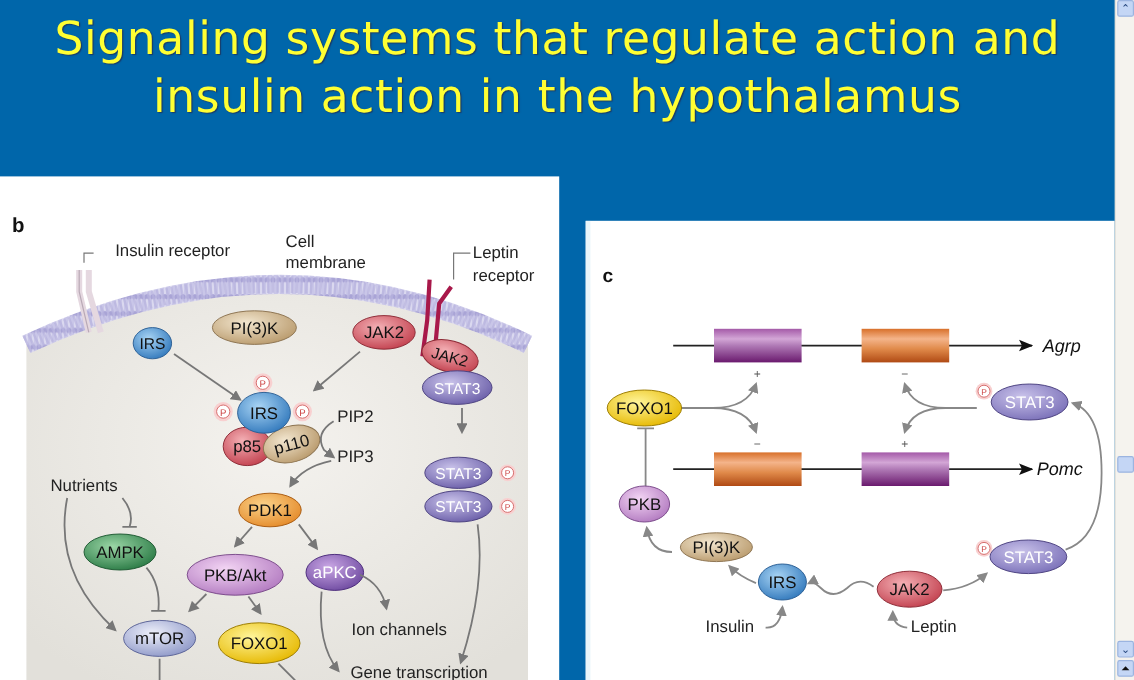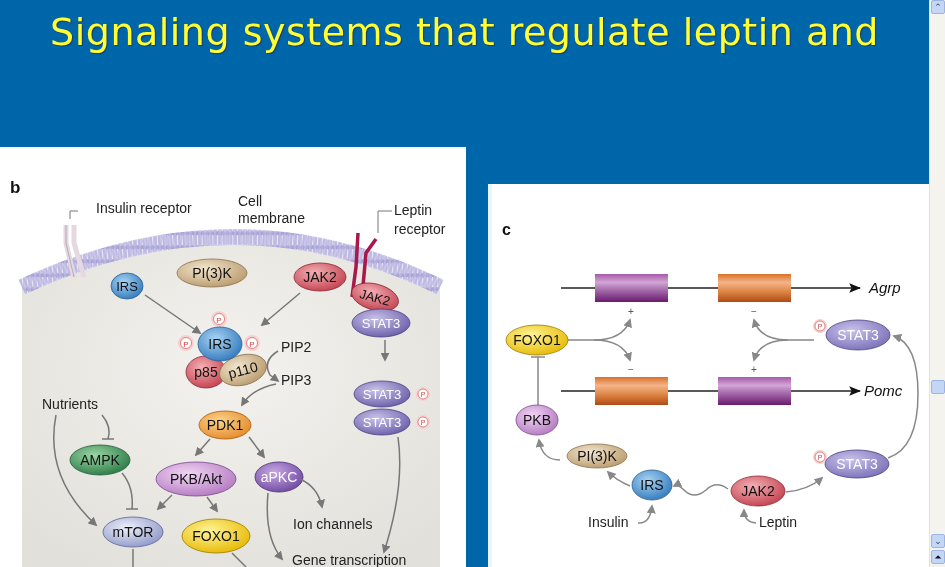--- a/index.html
+++ b/index.html
@@ -13,21 +13,22 @@
   svg text { font-family:"Liberation Sans", sans-serif; }
   .scrollbar { position:absolute; left:929px; top:0; width:16px; height:567px; background:#f5f3ee; border-left:1px solid #e4e2dc; box-sizing:border-box; }
   .sb-btn { position:absolute; left:1px; width:14px; height:14px; background:#c4d6f5; border:1px solid #9bb4e0; box-sizing:border-box; border-radius:2px; color:#2a4a80; font-size:9px; line-height:12px; text-align:center; }
   .sb-thumb { position:absolute; left:1px; top:380px; width:14px; height:14px; background:#c4d6f5; border:1px solid #9bb4e0; box-sizing:border-box; border-radius:2px; }
 </style>
 </head>
 <body>
 
 <div class="slide">
   <div class="title">
-    <div>Signaling systems that regulate leptin and</div>
+    <div>Signaling systems that regulate action and</div>
+    <div>insulin action in the hypothalamus</div>
   </div>
 
   <div class="panel-b">
     <svg width="466" height="420" viewBox="0 0 466 420" xmlns="http://www.w3.org/2000/svg">
       <defs>
         <marker id="ah" viewBox="0 0 10 10" refX="8" refY="5" markerWidth="6" markerHeight="6" orient="auto">
           <path d="M0,0 L10,5 L0,10 z" fill="#777"></path>
         </marker>
         <radialGradient id="cellg" cx="50%" cy="40%" r="70%">
           <stop offset="0%" stop-color="#f4f2ee"></stop>

